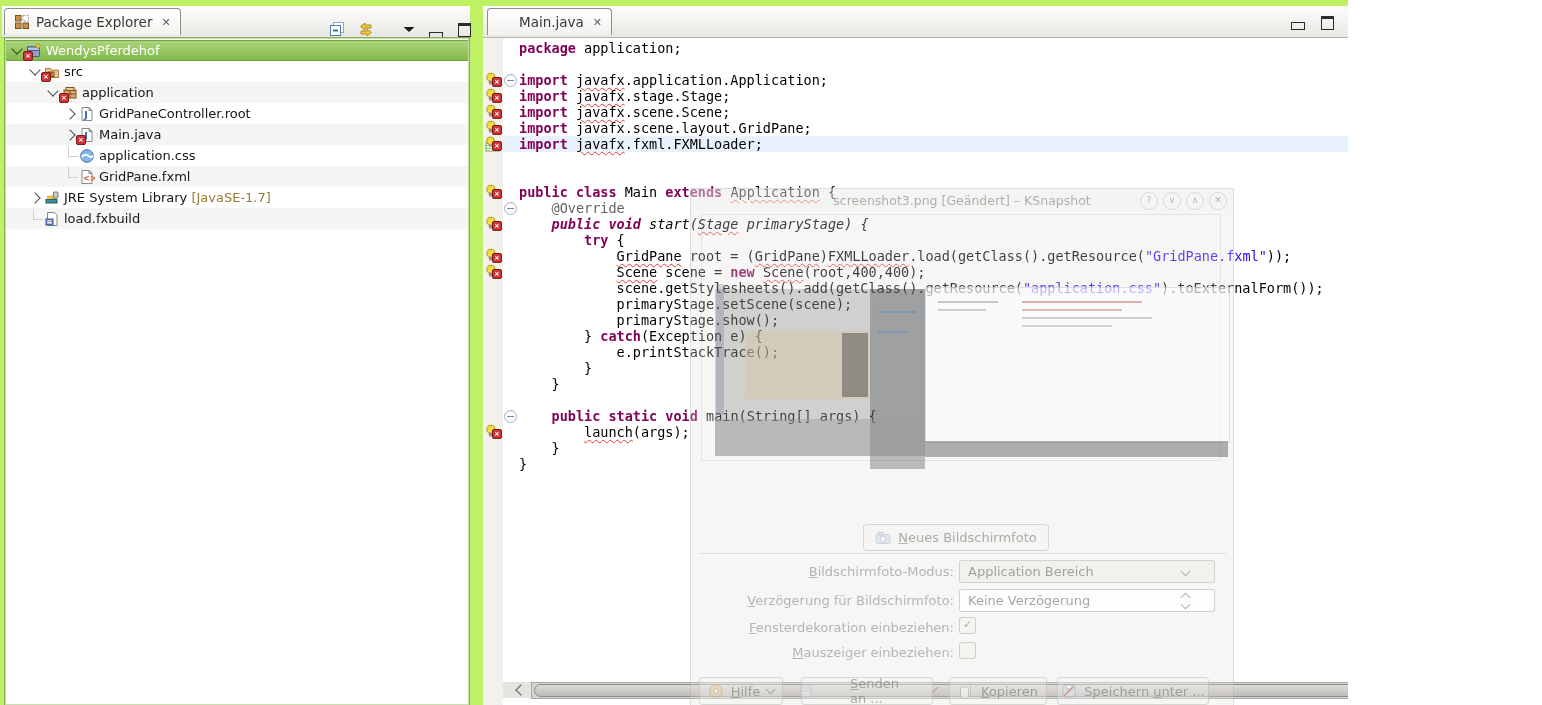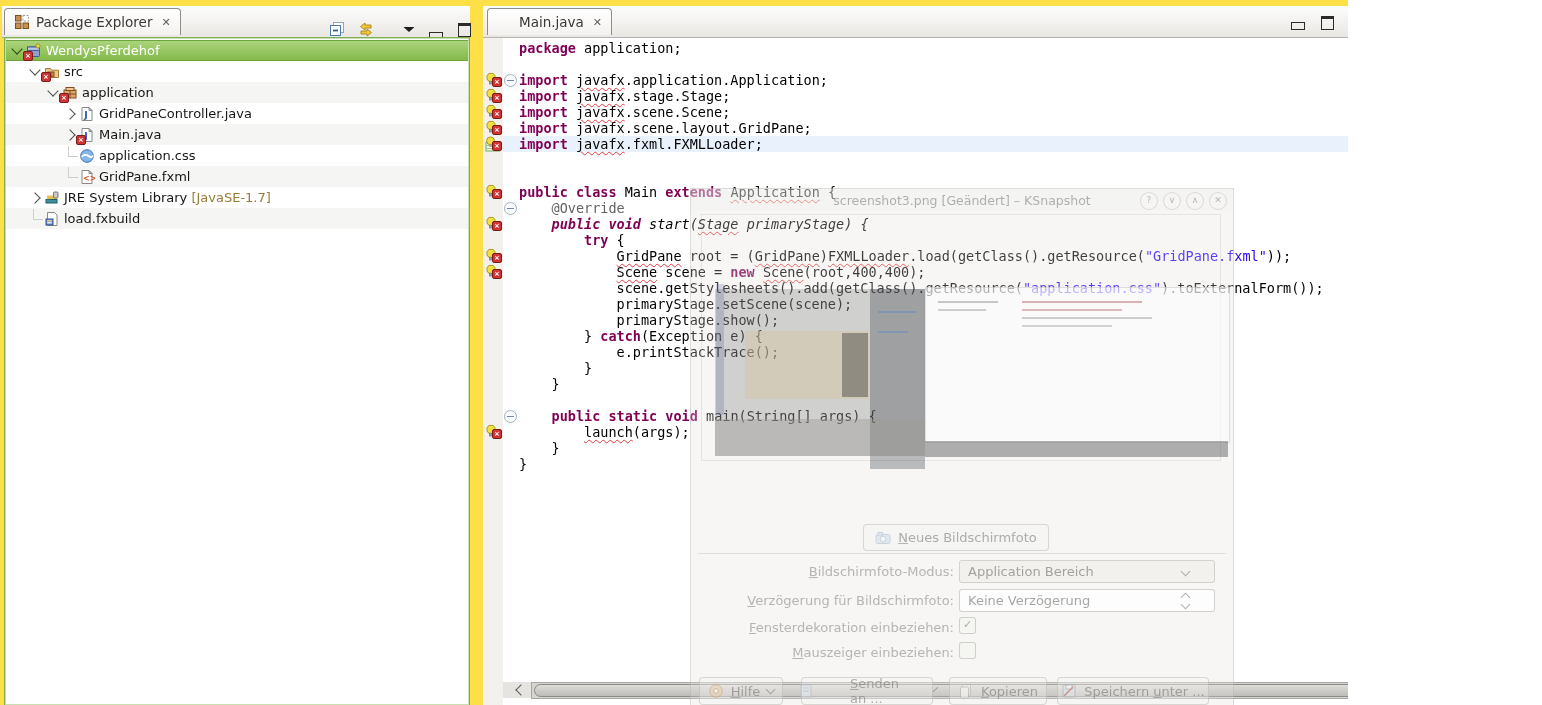--- a/index.html
+++ b/index.html
@@ -1,17 +1,17 @@
 <!DOCTYPE html>
 <html><head>
 <meta charset="utf-8">
 <style>
   html,body{margin:0;padding:0;}
   body{font-family:"DejaVu Sans","Liberation Sans",sans-serif;}
-  .app{position:relative;width:1348px;height:705px;background:#fde047;overflow:hidden;}
+  .app{position:relative;width:1348px;height:705px;background:#bef264;overflow:hidden;}
 
   
   .vhead{position:absolute;top:6px;height:31px;background:linear-gradient(#fdfdfc,#e9e7e3);border-bottom:1px solid #aeaca9;}
   .tab{position:absolute;top:2px;height:26px;background:linear-gradient(#ffffff,#f4f2ef);
        border:1px solid #8f8d8a;border-bottom:none;border-radius:4px 4px 0 0;
        display:flex;align-items:center;gap:6px;padding:0 9px;font-size:13.5px;color:#3a3835;}
   .tclose{font-size:11px;color:#5f5f5f;margin-left:3px;line-height:1;}
   .hicon{width:16px;height:16px;display:inline-block;position:relative;flex:0 0 auto;}
 
   
@@ -165,21 +165,21 @@
       </div>
       <div class="trow" style="top: 65px;">
         <span class="arr col" style="left: 60px;"></span>
         <span class="ticon" style="left: 73px;">
           <svg width="16" height="16" viewBox="0 0 16 16">
             <path d="M3 1.5h7l3 3v10H3z" fill="#fff" stroke="#8a8a8a"></path>
             <path d="M10 1.5l3 3h-3z" fill="#d6d6d6" stroke="#8a8a8a"></path>
             <text x="5.2" y="12" font-size="9.5" font-weight="bold" fill="#2b5bb5" font-family="DejaVu Sans,sans-serif">J</text>
           </svg>
         </span>
-        <span class="tlabel" style="left: 93px;">GridPaneController.java</span>
+        <span class="tlabel" style="left: 93px;">GridPaneController.root</span>
       </div>
       <div class="trow stripe" style="top: 86px;">
         <span class="arr col" style="left: 60px;"></span>
         <span class="ticon" style="left: 73px;">
           <svg width="16" height="16" viewBox="0 0 16 16">
             <path d="M3 1.5h7l3 3v10H3z" fill="#fff" stroke="#8a8a8a"></path>
             <path d="M10 1.5l3 3h-3z" fill="#d6d6d6" stroke="#8a8a8a"></path>
             <text x="5.2" y="12" font-size="9.5" font-weight="bold" fill="#2b5bb5" font-family="DejaVu Sans,sans-serif">J</text>
           </svg>
           <span class="badge">×</span>

